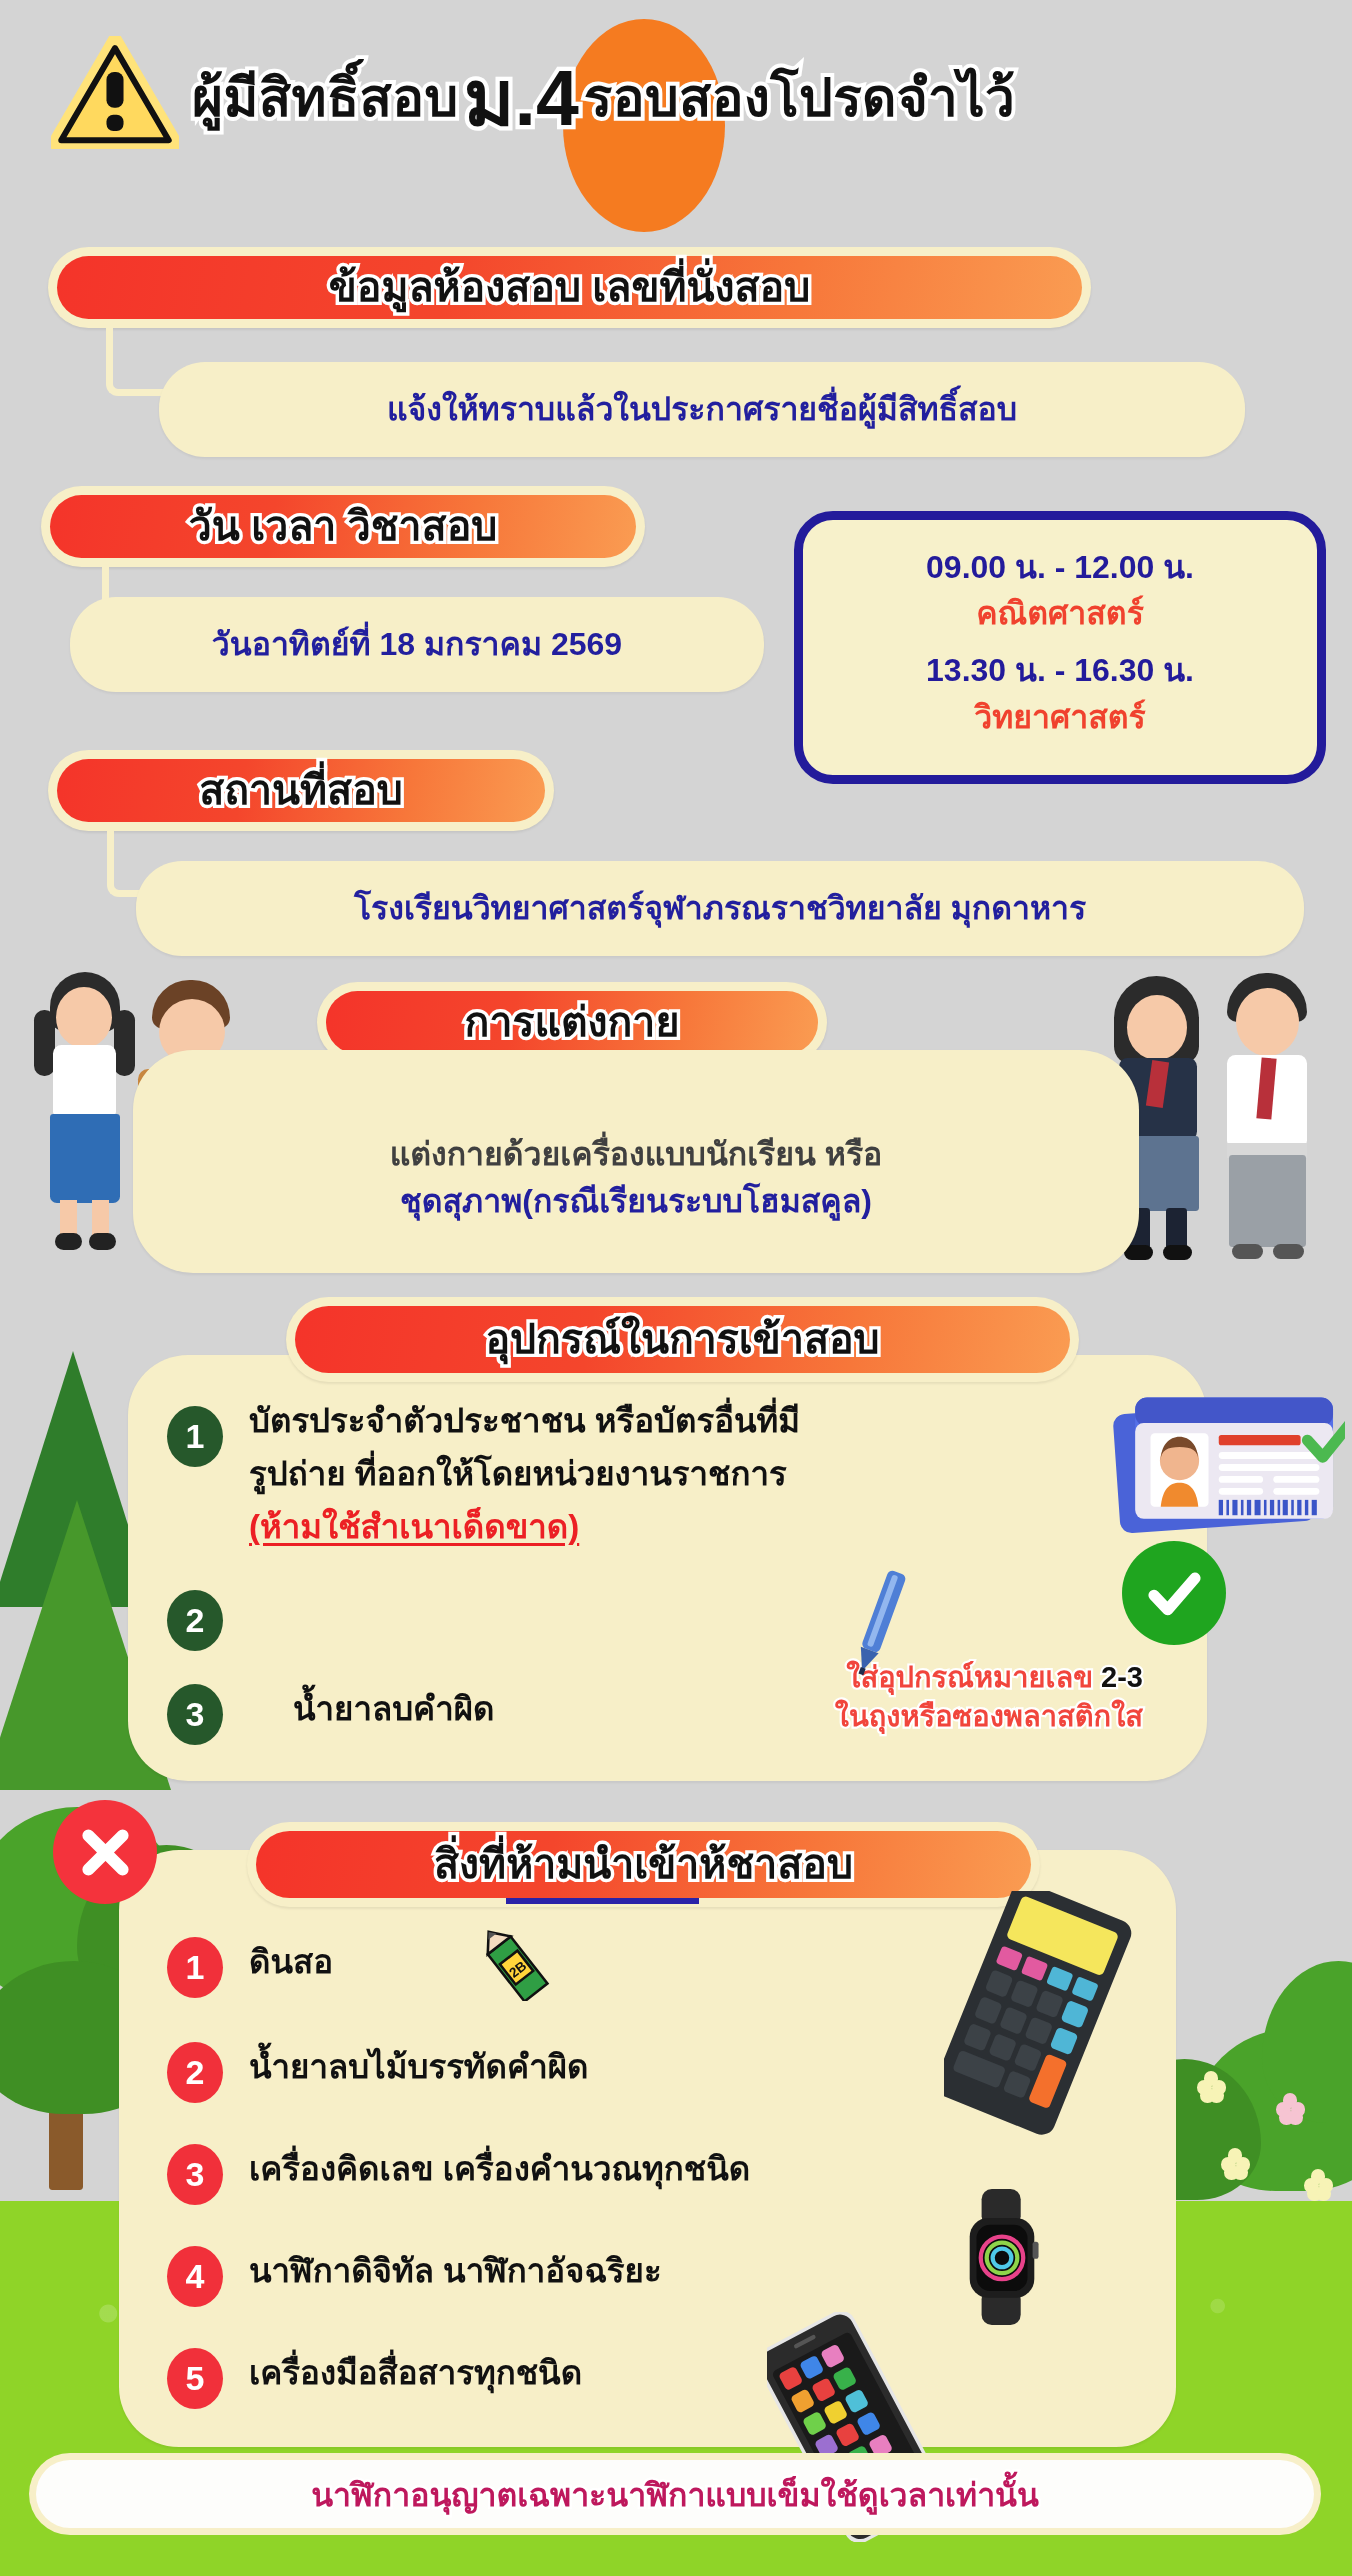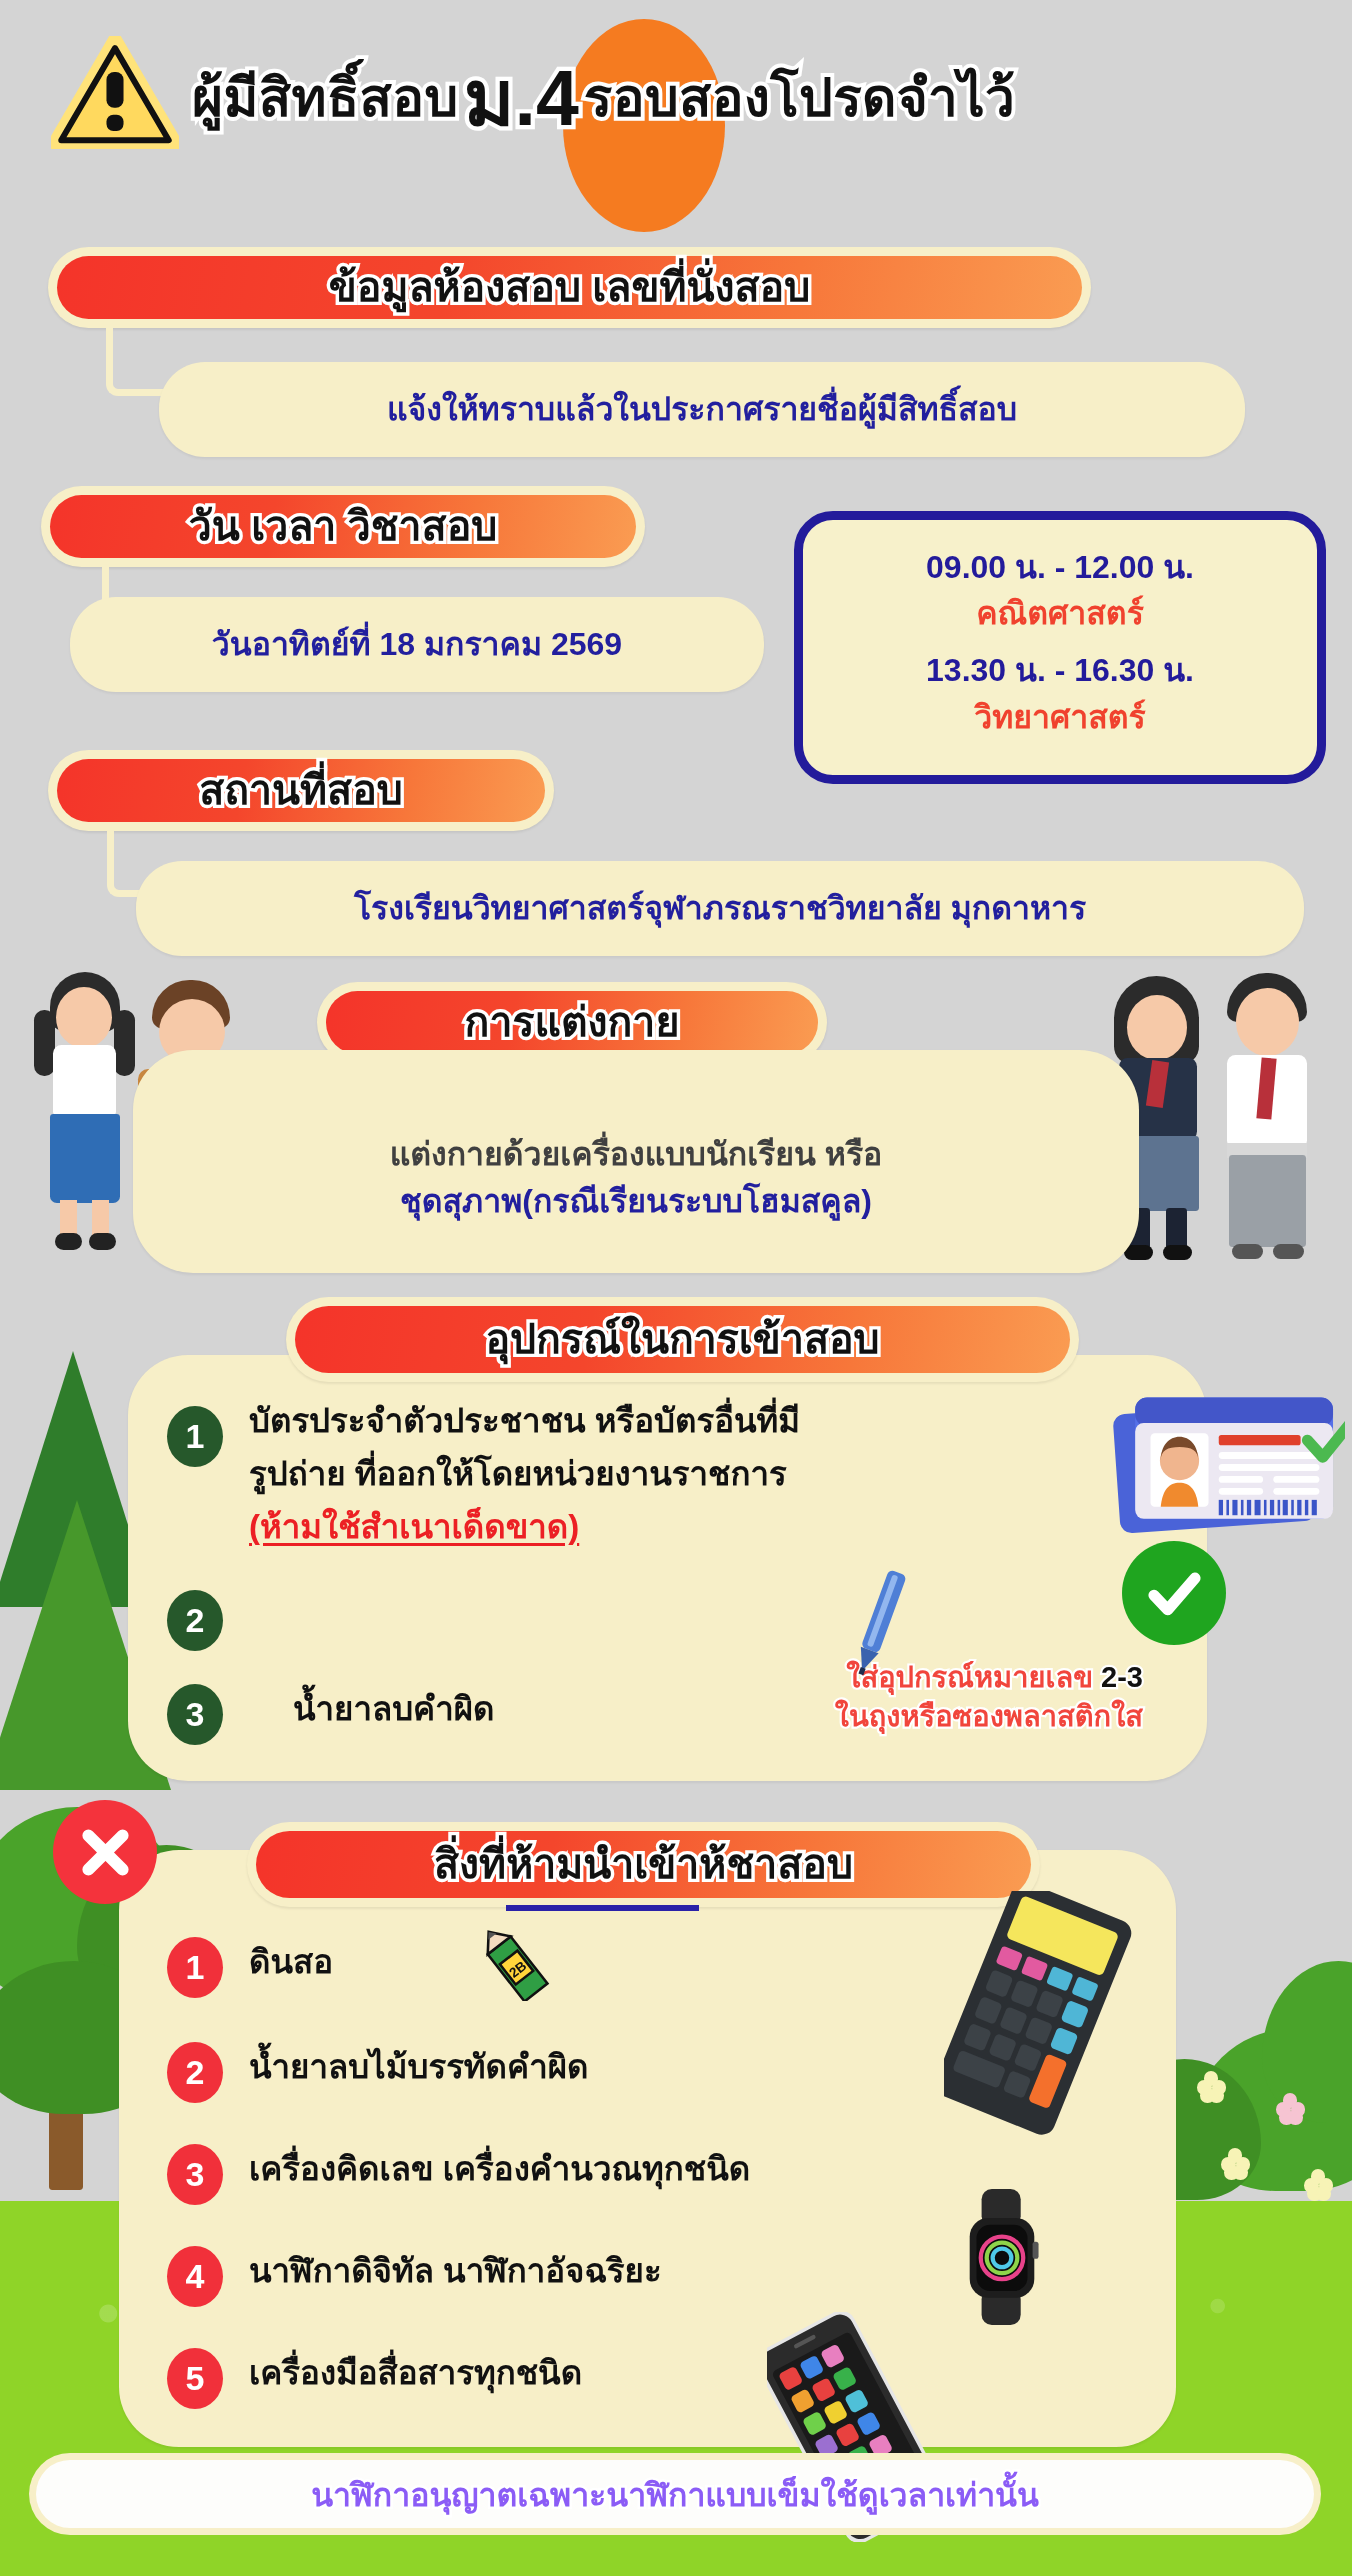--- a/index.html
+++ b/index.html
@@ -102,21 +102,21 @@
     background: linear-gradient(100deg, #f4342a 0%, #f4462c 38%, #f7773a 72%, #fa9c52 100%);
     display: flex; align-items: center; justify-content: center;
   }
   .pill-label {
     font-size: 41px; font-weight: bold; color: #111;
     -webkit-text-stroke: 6.8px #ffffff; paint-order: stroke fill;
     white-space: nowrap; line-height: 1;
   }
   .pill-label .u-blue {
     border-bottom: 6.8px solid #2a22a8;
-    padding-bottom: 18px;
+    padding-bottom: 11px;
   }
 
   
   .cream {
     position: absolute;
     background: #f7efc8;
     border-radius: 46px;
     display: flex; align-items: center; justify-content: center;
     box-shadow: 0 1.7px 2.6px rgba(0,0,0,.06);
   }
@@ -194,21 +194,21 @@
     position: absolute; left: 29px; top: 2453px; width: 1292px; height: 82px;
     background: #f7efc8; border-radius: 43px;
     display: flex; align-items: center; justify-content: center;
     padding: 6.8px;
   }
   .footer-inner {
     width: 100%; height: 100%; background: #fdfdfb; border-radius: 38px;
     display: flex; align-items: center; justify-content: center;
   }
   .footer-text {
-    font-size: 32px; font-weight: bold; color: #8b5cf6;
+    font-size: 32px; font-weight: bold; color: #be185d;
     -webkit-text-stroke: 5.1px #ffffff; paint-order: stroke fill;
     white-space: nowrap;
   }
 </style>
 </head>
 <body>
 
 <div id="page">
 
   <div class="scenery">

